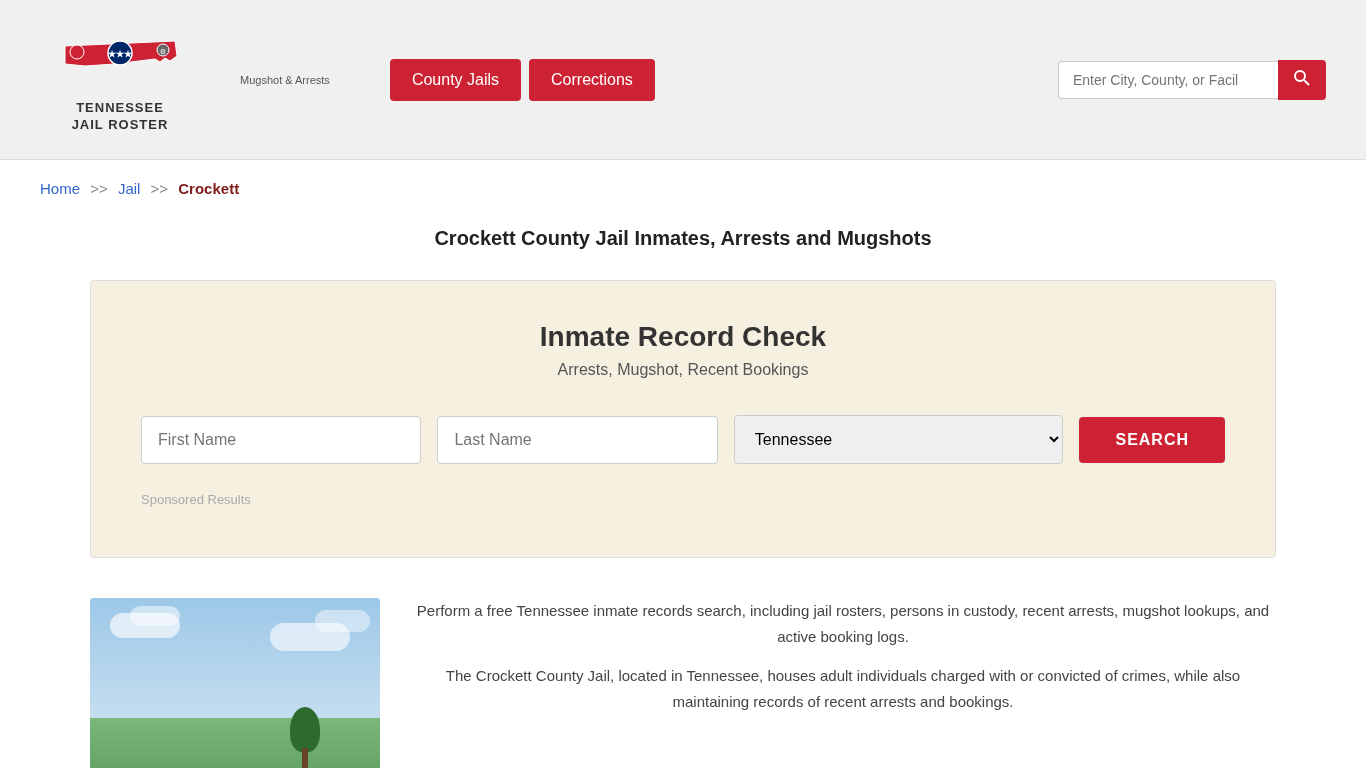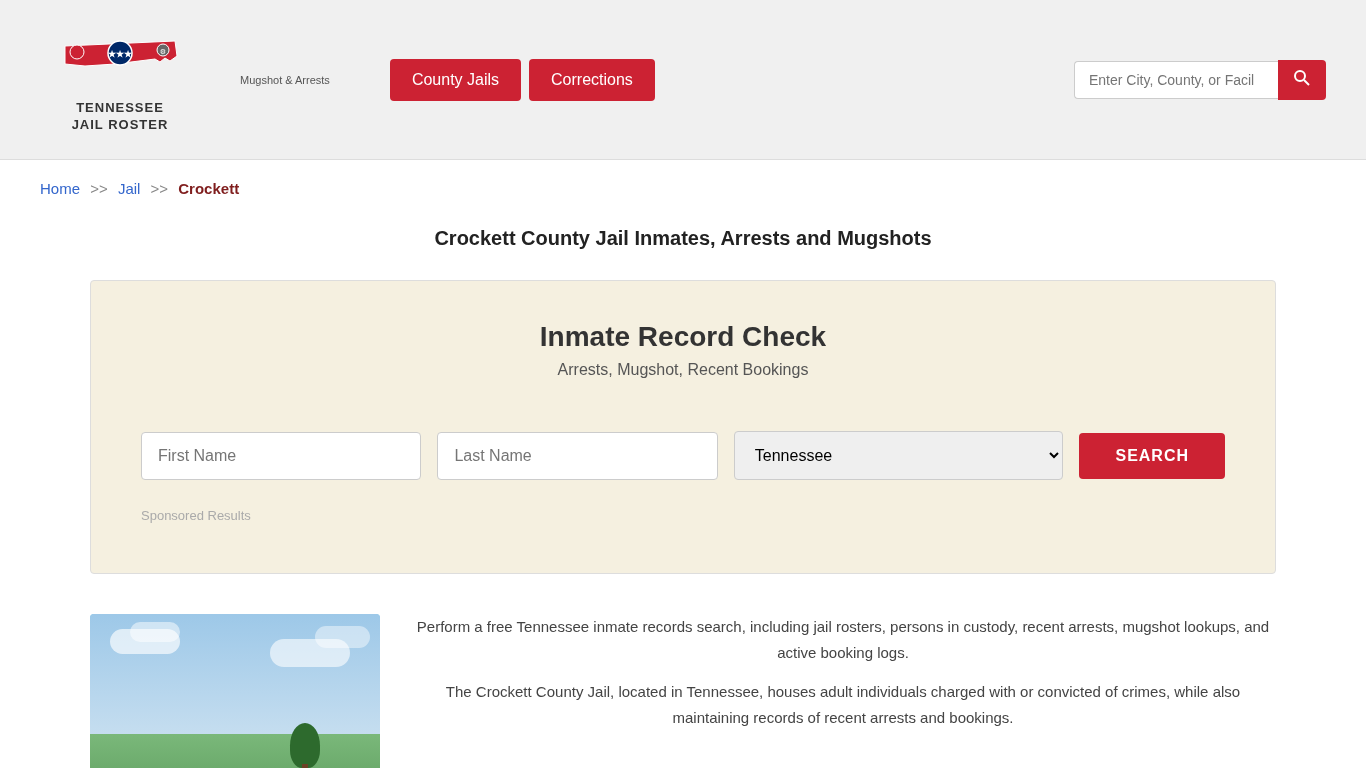--- a/index.html
+++ b/index.html
@@ -55,21 +55,21 @@
     .search-bar {
       margin-left: auto;
       display: flex;
       align-items: center;
     }
     .search-bar input {
       border: 1px solid #ccc;
       border-right: none;
       padding: 10px 14px;
       font-size: 14px;
-      width: 204px;
+      width: 220px;
       outline: none;
       border-radius: 4px 0 0 4px;
     }
     .search-bar button {
       background: #cc2233;
       border: none;
       color: #fff;
       padding: 10px 16px;
       cursor: pointer;
       border-radius: 0 4px 4px 0;
@@ -107,21 +107,21 @@
       text-align: center;
       font-size: 28px;
       font-weight: bold;
       color: #333;
       margin-bottom: 8px;
     }
     .record-check-subtitle {
       text-align: center;
       font-size: 16px;
       color: #555;
-      margin-bottom: 52px;
+      margin-bottom: 36px;
     }
     .record-check-form {
       display: flex;
       gap: 16px;
       align-items: center;
       flex-wrap: wrap;
     }
     .record-check-form input[type="text"] {
       flex: 1;
       min-width: 180px;

